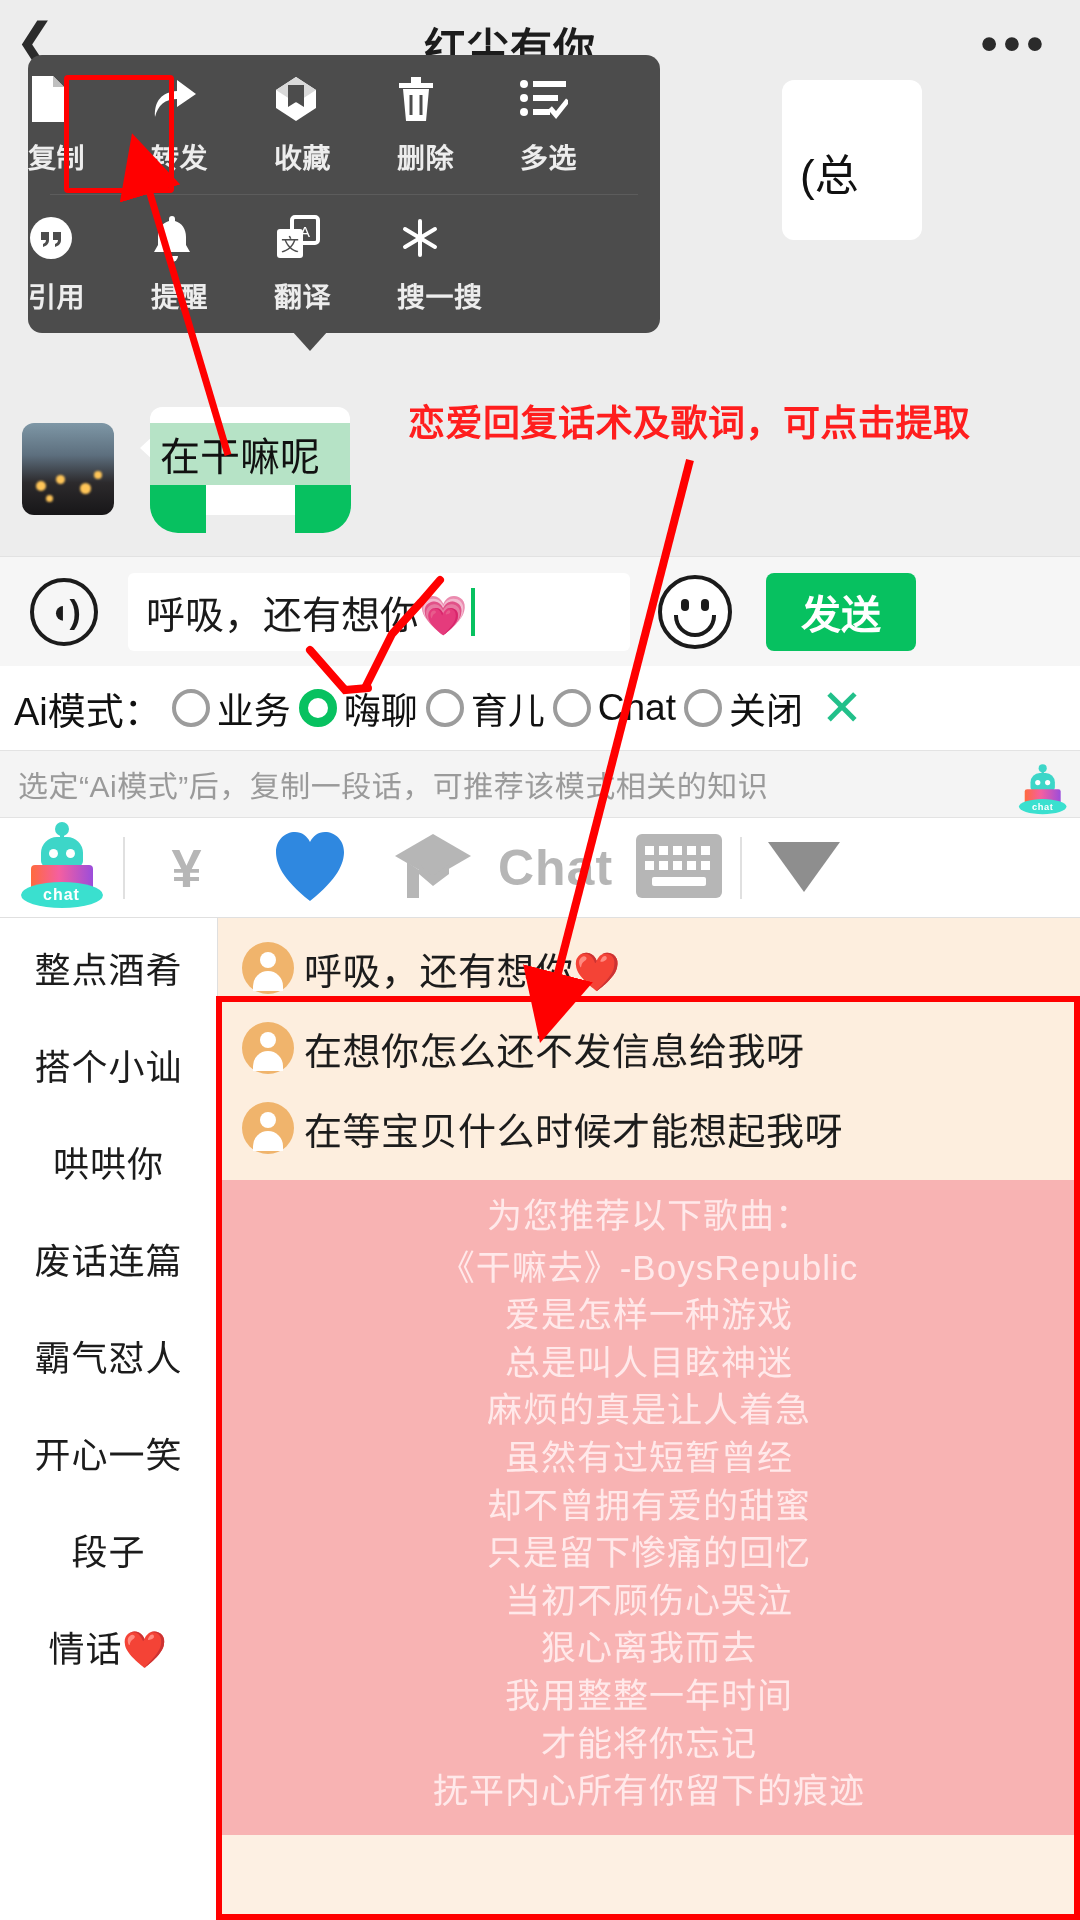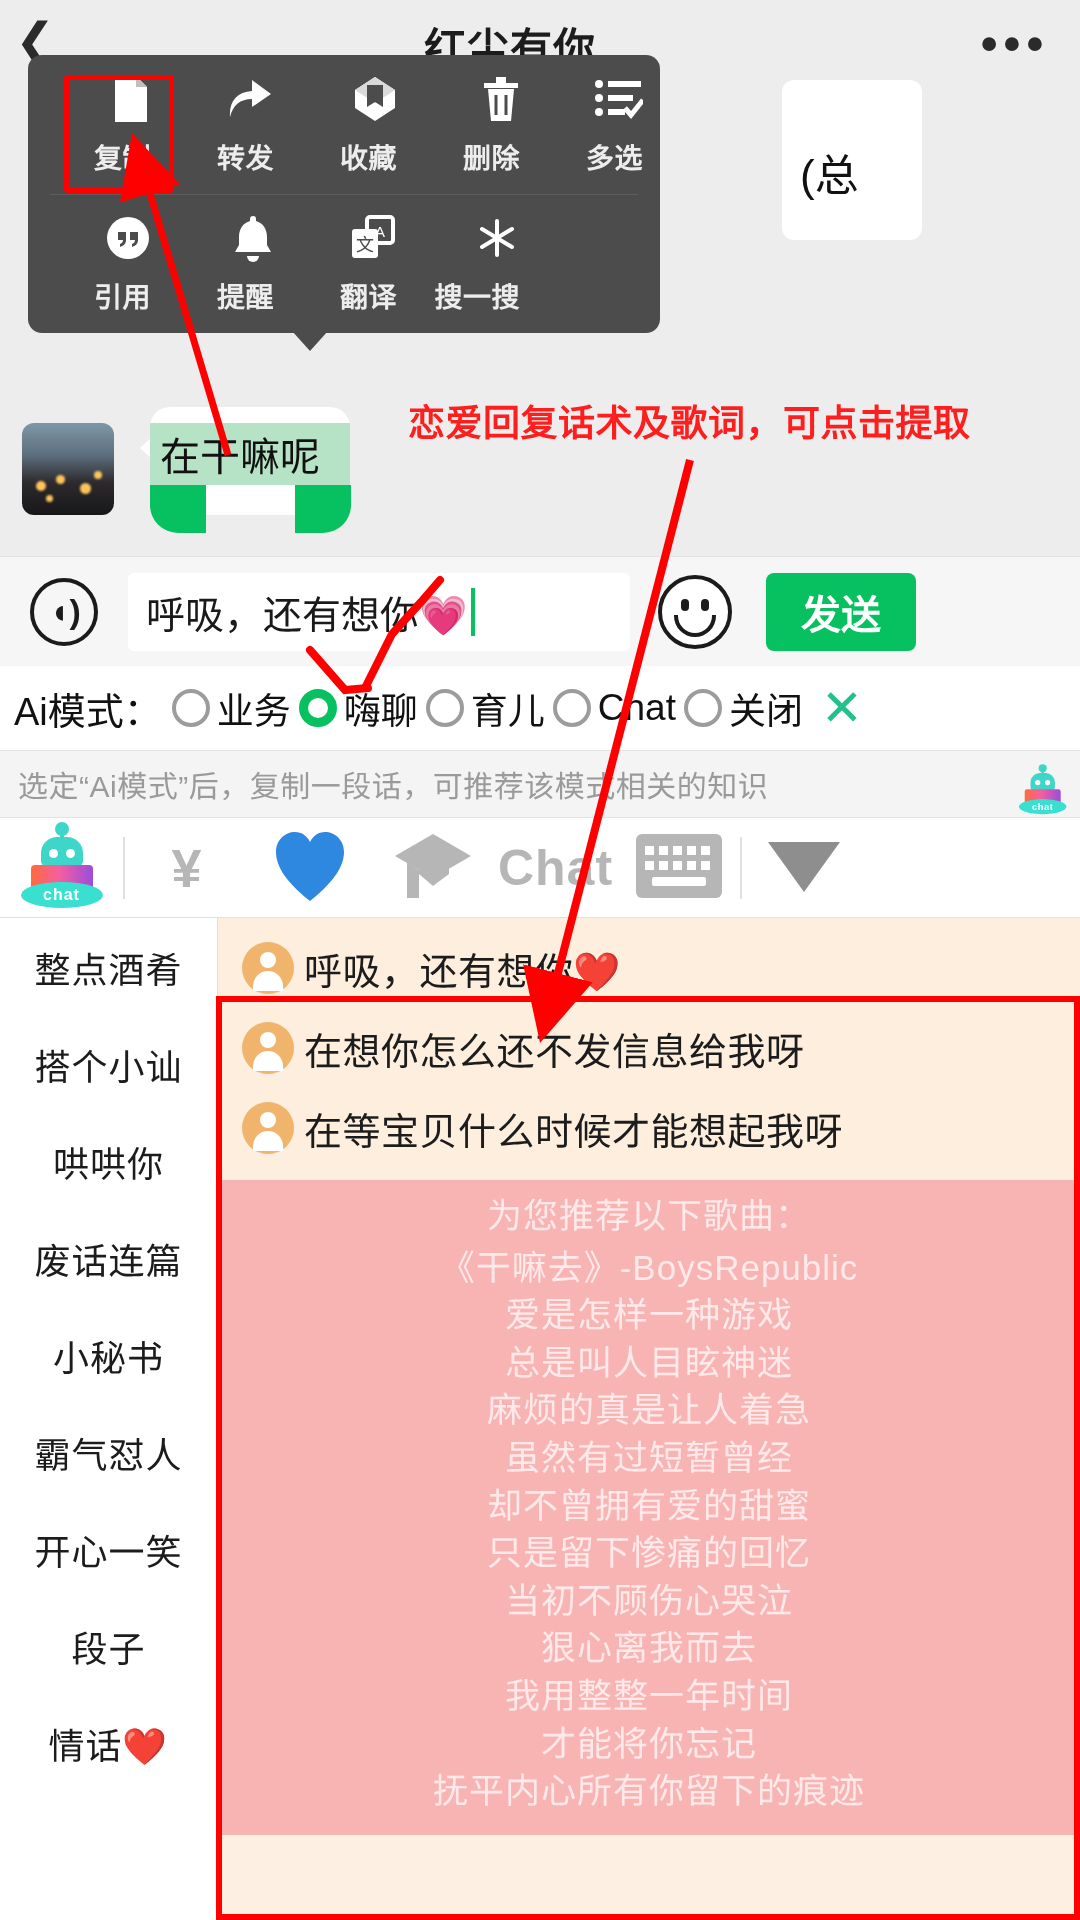--- a/index.html
+++ b/index.html
@@ -46,21 +46,21 @@
     background:#4c4c4c; border-radius:14px; z-index:20;
   }
   .ctx-arrow {
     position:absolute; left:292px; top:331px; width:0; height:0;
     border-left:18px solid transparent; border-right:18px solid transparent;
     border-top:20px solid #4c4c4c; z-index:20;
   }
   .ctx-row { display:flex; height:139px; }
   .ctx-item {
     width:123px; display:flex; flex-direction:column;
-    align-items:flex-end; justify-content:center; gap:11px;
+    align-items:flex-start; justify-content:center; gap:11px;
     position:relative;
   }
   .ctx-item .gl { height:52px; display:flex; align-items:center; justify-content:center; }
   .ctx-label { color:#ededed; font-size:28px; font-weight:600; letter-spacing:0.5px; }
   .ctx-divider {
     position:absolute; left:22px; top:139px; width:588px; height:1px;
     background:rgba(255,255,255,0.09);
   }
   .ctx-highlight {
     position:absolute; left:36px; top:20px; width:110px; height:118px;
@@ -70,21 +70,21 @@
   
   .msg-row { position:absolute; left:0; top:415px; width:1080px; height:100px; }
   .avatar {
     position:absolute; left:22px; top:8px; width:92px; height:92px;
     border-radius:12px; overflow:hidden;
     background:linear-gradient(180deg,#7e97a6 0%,#5d6f7e 35%,#2c2a2c 65%,#171618 100%);
   }
   .avatar .lamp { position:absolute; border-radius:50%; background:#ffc558; filter:blur(1px); }
   .msg-bubble {
     position:absolute; left:150px; top:-8px; width:200px; height:108px;
-    background:#fff; border-radius:20px;
+    background:#fff; border-radius:12px;
   }
   .msg-tail {
     position:absolute; left:140px; top:20px; width:0; height:0;
     border-top:13px solid transparent; border-bottom:13px solid transparent;
     border-right:14px solid #fff;
   }
   .msg-sel {
     position:absolute; left:0px; top:16px; width:200px; height:62px;
     background:#b6e3c6;
   }
@@ -536,21 +536,20 @@
     </div>
   </div>
 
   <div class="lower">
 
     <div class="side-list">
       <div class="side-item">整点酒肴</div>
       <div class="side-item">搭个小讪</div>
       <div class="side-item">哄哄你</div>
       <div class="side-item">废话连篇</div>
-      <div class="side-item">小秘书</div>
       <div class="side-item">霸气怼人</div>
       <div class="side-item">开心一笑</div>
       <div class="side-item">段子</div>
       <div class="side-item">情话❤️</div>
     </div>
 
     <div class="content-pane">
 
       <div class="sugg-area">
         <div class="sugg-item">

